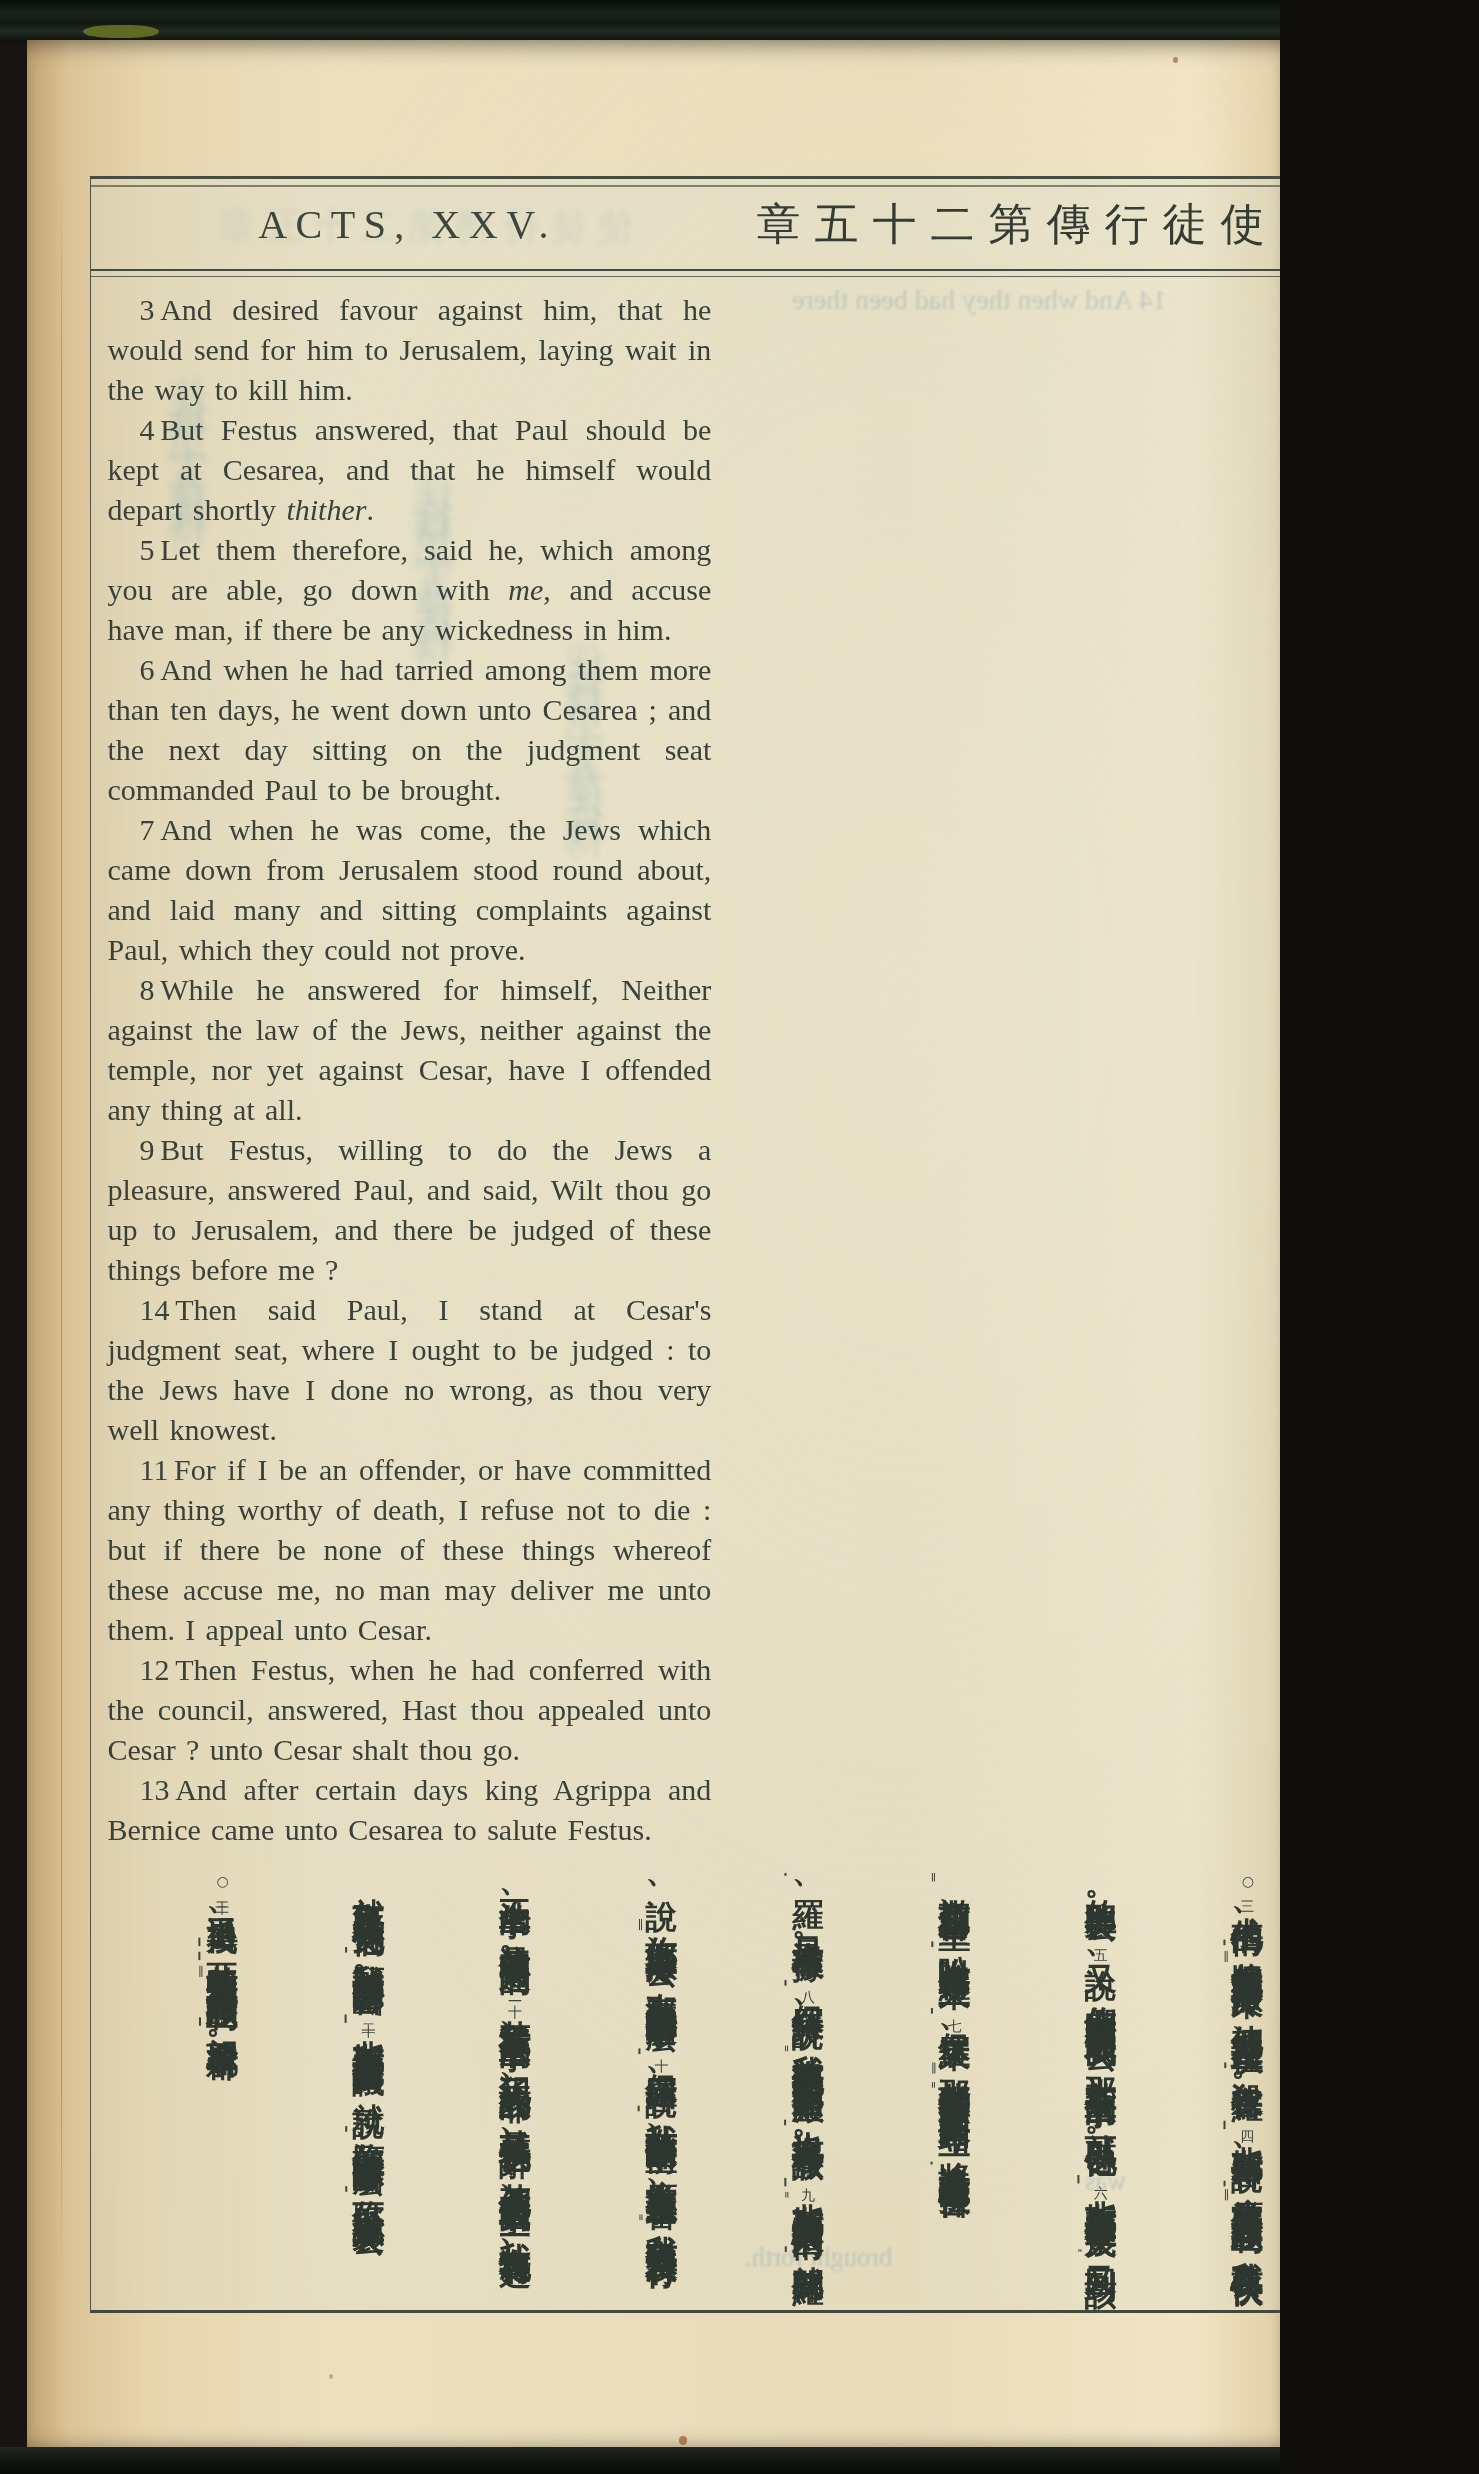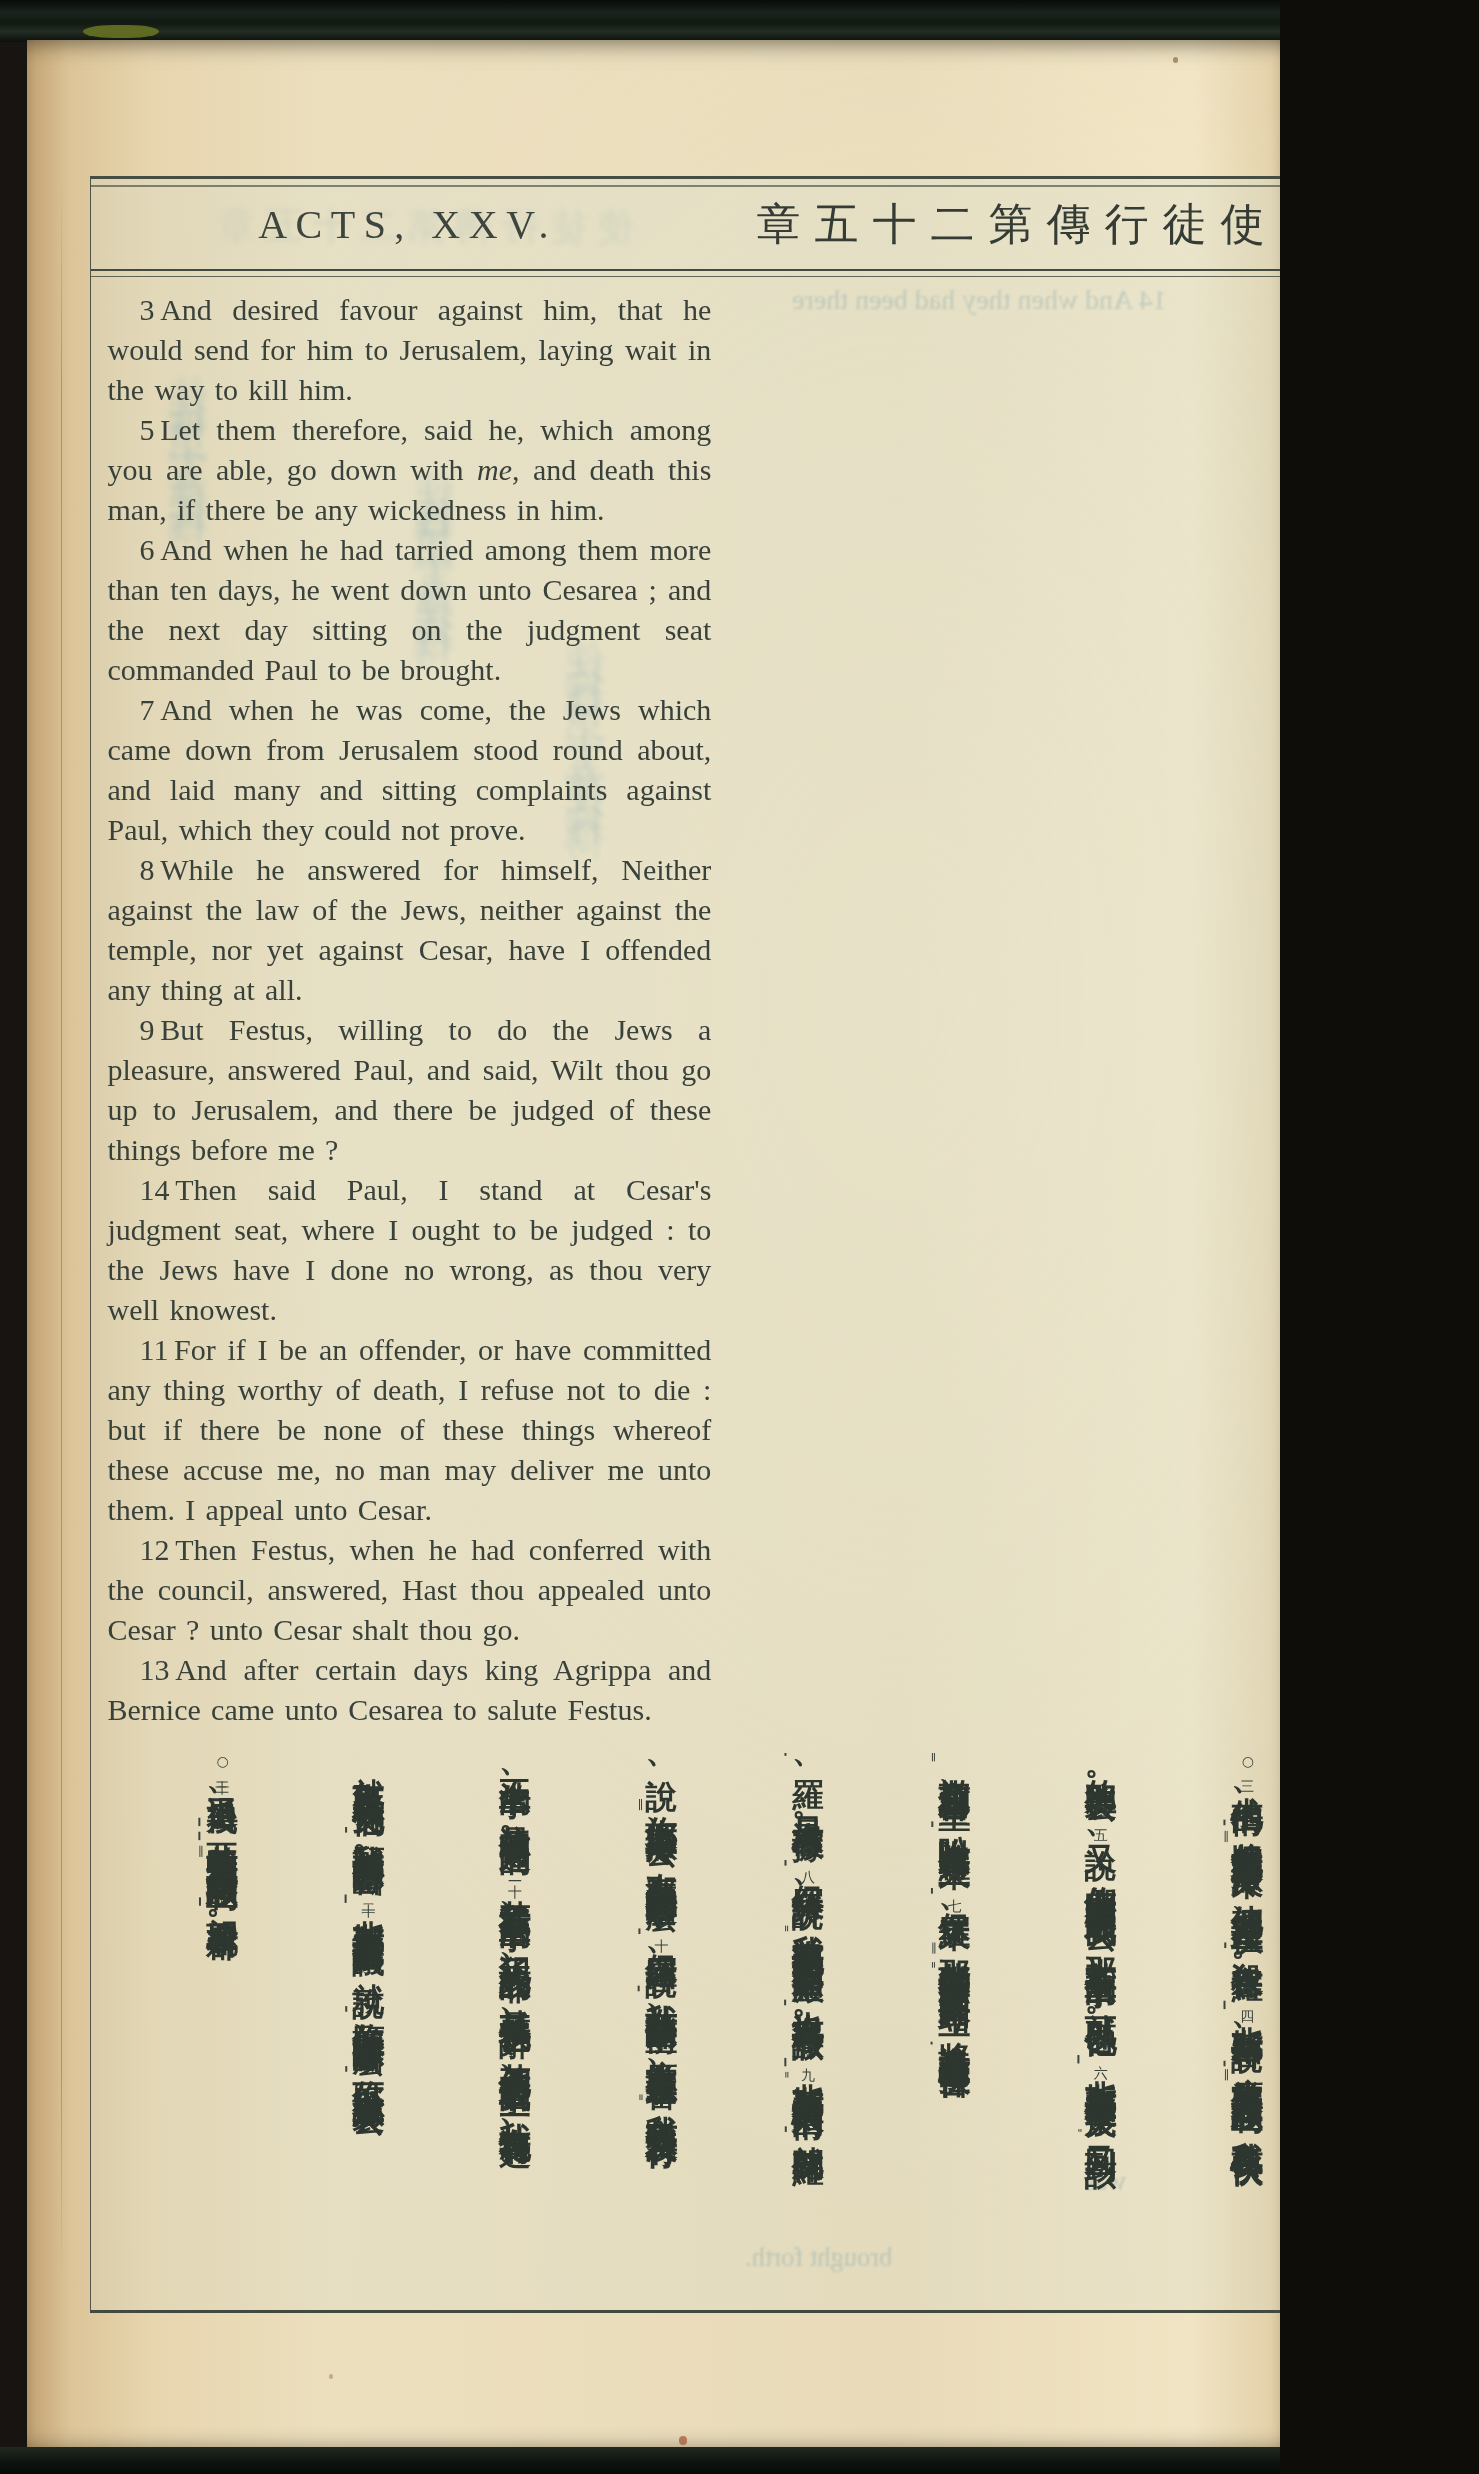--- a/index.html
+++ b/index.html
@@ -89,21 +89,22 @@
       <div class="header-row">
         <div class="header-left">ACTS, XXV.</div>
         <div class="header-right">
           <span class="cjk-title">章五十二第傳行徒使</span>
           <span class="page-num">710</span>
         </div>
       </div>
       <div class="body-row">
         <div class="english-col">
             <p class="verse"><span class="vnum">3</span><span>And desired favour against him, that he would send for him to Jerusalem, laying wait in the way to kill him.</span></p>
-            <p class="verse"><span class="vnum">5</span><span>Let them therefore, said he, which among you are able, go down with </span><i>me</i><span>, and death this man, if there be any wickedness in him.</span></p>
+            <p class="verse"><span class="vnum">4</span><span>But Festus answered, that Paul should be kept at Cesarea, and that he himself would depart shortly </span><i>thither</i><span>.</span></p>
+            <p class="verse"><span class="vnum">5</span><span>Let them therefore, said he, which among you are able, go down with </span><i>me</i><span>, and accuse have man, if there be any wickedness in him.</span></p>
             <p class="verse"><span class="vnum">6</span><span>And when he had tarried among them more than ten days, he went down unto Cesarea ; and the next day sitting on the judgment seat commanded Paul to be brought.</span></p>
             <p class="verse"><span class="vnum">7</span><span>And when he was come, the Jews which came down from Jerusalem stood round about, and laid many and sitting complaints against Paul, which they could not prove.</span></p>
             <p class="verse"><span class="vnum">8</span><span>While he answered for himself, Neither against the law of the Jews, neither against the temple, nor yet against Cesar, have I offended any thing at all.</span></p>
             <p class="verse"><span class="vnum">9</span><span>But Festus, willing to do the Jews a pleasure, answered Paul, and said, Wilt thou go up to Jerusalem, and there be judged of these things before me ?</span></p>
             <p class="verse"><span class="vnum">14</span><span>Then said Paul, I stand at Cesar's judgment seat, where I ought to be judged : to the Jews have I done no wrong, as thou very well knowest.</span></p>
             <p class="verse"><span class="vnum">11</span><span>For if I be an offender, or have committed any thing worthy of death, I refuse not to die : but if there be none of these things whereof these accuse me, no man may deliver me unto them.  I appeal unto Cesar.</span></p>
             <p class="verse"><span class="vnum">12</span><span>Then Festus, when he had conferred with the council, answered, Hast thou appealed unto Cesar ? unto Cesar shalt thou go.</span></p>
             <p class="verse"><span class="vnum">13</span><span>And after certain days king Agrippa and Bernice came unto Cesarea to salute Festus.</span></p>
           </div>
         <div class="divider"></div>

